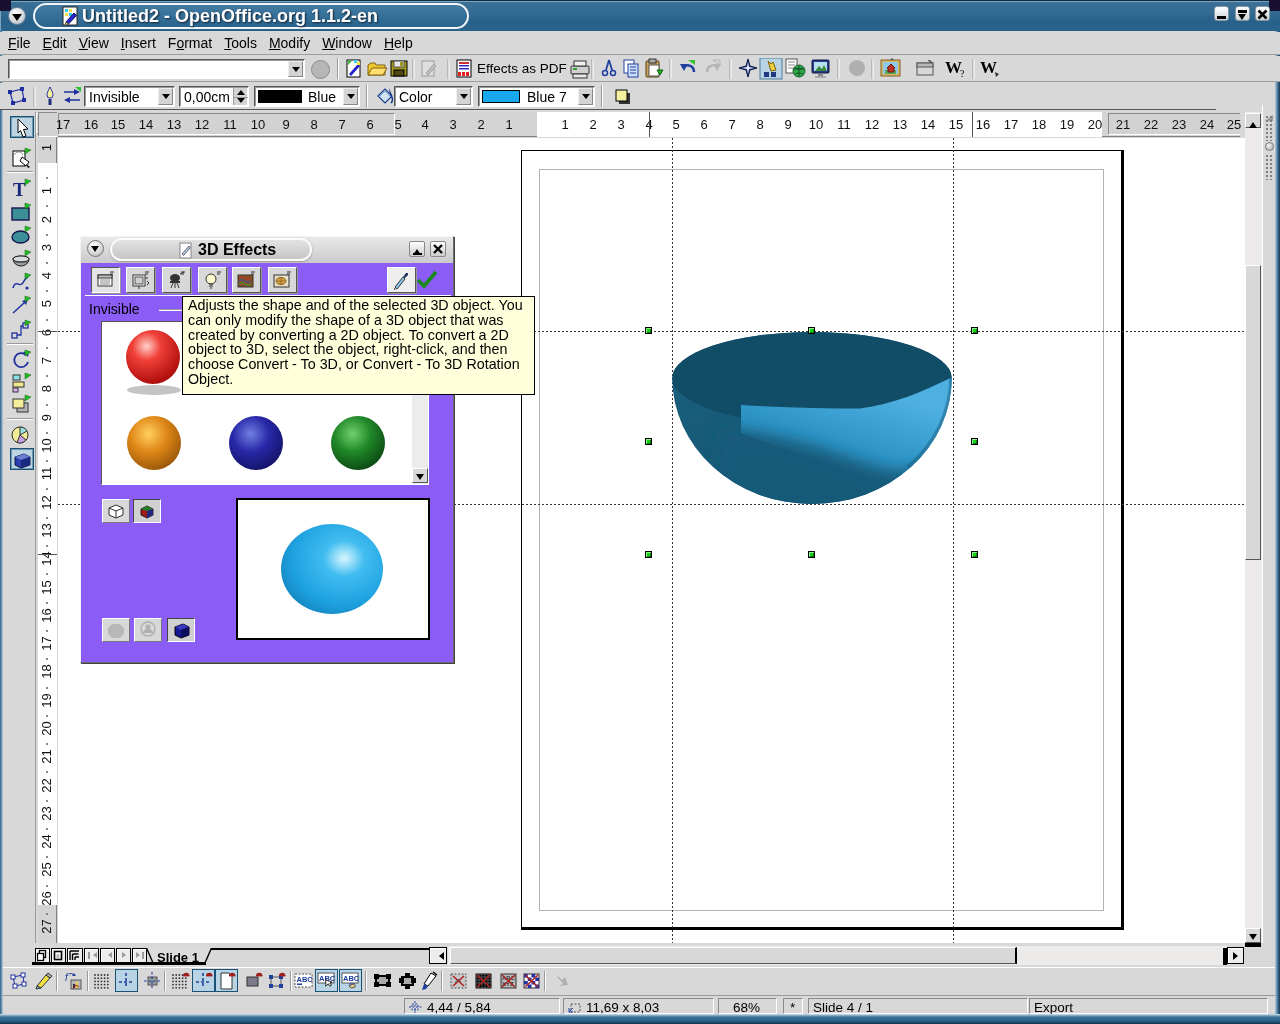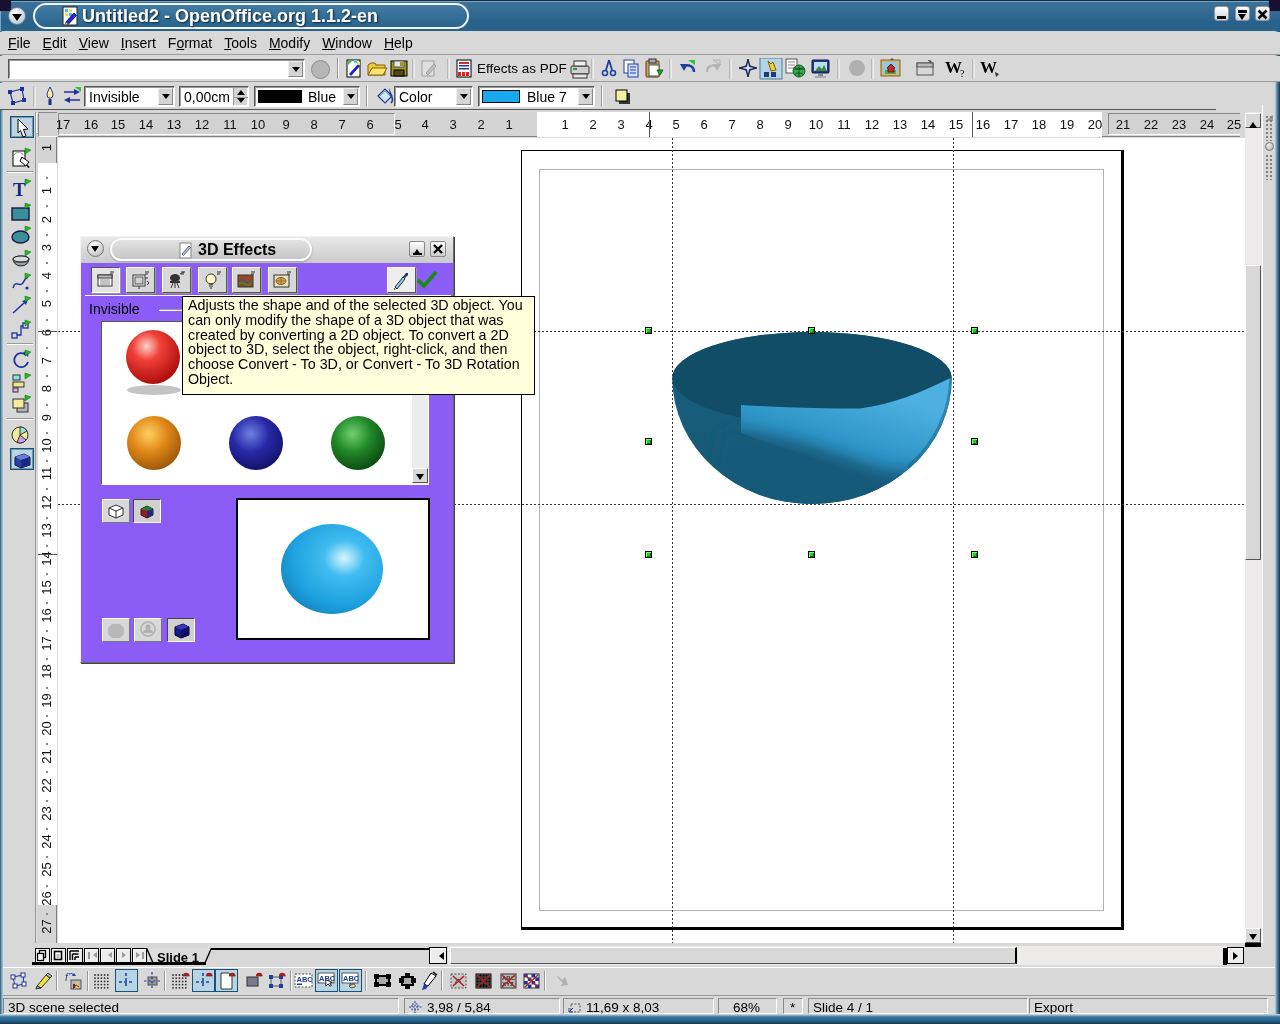--- a/index.html
+++ b/index.html
@@ -817,29 +817,26 @@
         <rect x="5.75" y="13.5" width="3.75" height="3.5" fill="#2030a0"></rect>
         <rect x="13.25" y="13.5" width="3.75" height="3.5" fill="#2030a0"></rect>
         <path d="M3 4 l13 12 M16 4 L3 16" stroke="#b02020" stroke-width="1.5"></path>
       </svg></div>
     <div style="position:absolute;left:541px;top:3px;width:2px;height:20px;border-left:1px solid #9a9a9a;border-right:1px solid #fff;"></div>
     <div style="position:absolute;left:550px;top:3px;width:19px;height:19px;"><svg width="19" height="19" viewBox="0 0 19 19">
         <path d="M4 4 l5 5 3 -3 3 8 -8 1 3 -3 -5 -5 Z" fill="#b0b0b0"></path>
       </svg></div>
   </div>
 <div class="abs" id="statusbar">
-    <div class="scell" style="left:0px;width:396px;">
-      <span style="position:absolute;left:4px;top:1px;">3D scene selected</span>
-    </div>
     <div class="scell" style="left:401px;width:156px;">
       <svg width="15" height="14" style="position:absolute;left:3px;top:1px;">
         <path d="M7 1 V13 M1 7 H14" stroke="#2040a0" stroke-dasharray="2 1.5"></path>
         <rect x="4" y="4" width="6" height="6" fill="none" stroke="#2040a0" stroke-dasharray="2 1.5"></rect>
       </svg>
-      <span style="position:absolute;left:22px;top:1px;">3,98 / 5,84</span>
+      <span style="position:absolute;left:22px;top:1px;">4,44 / 5,84</span>
     </div>
     <div class="scell" style="left:560px;width:151px;">
       <svg width="15" height="14" style="position:absolute;left:3px;top:1px;">
         <rect x="4" y="4" width="9" height="8" fill="none" stroke="#555" stroke-dasharray="2 1.5"></rect>
         <path d="M2 12 l4 -4 M2 8 l0 4 4 0" stroke="#2040a0" fill="none"></path>
       </svg>
       <span style="position:absolute;left:22px;top:1px;">11,69 x 8,03</span>
     </div>
     <div class="scell" style="left:715px;width:59px;">
       <span style="position:absolute;left:14px;top:1px;">68%</span>

